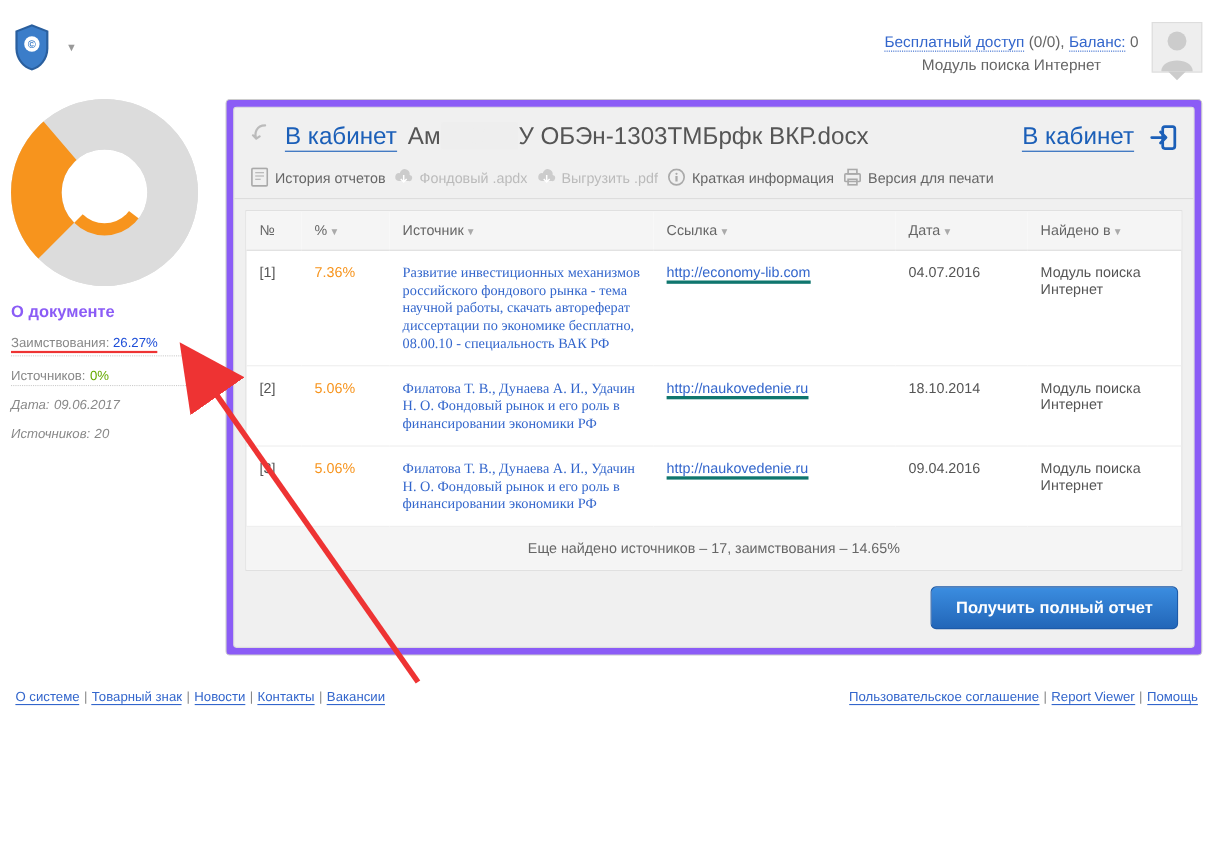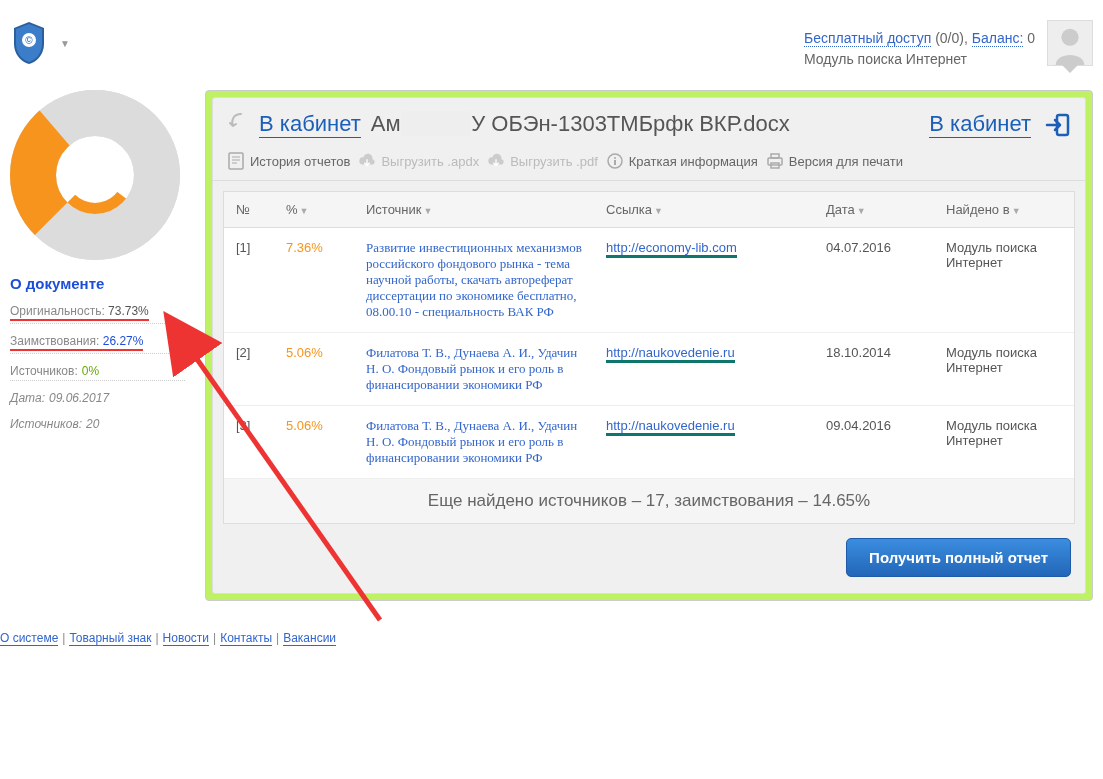--- a/index.html
+++ b/index.html
@@ -6,37 +6,37 @@
   body { font-family: Arial, sans-serif; font-size: 13px; color: #555; background: #fff; }
   a { text-decoration: none; }
   .page { width: 1103px; margin: 0 auto; position: relative; }
   .header { display: flex; justify-content: space-between; align-items: flex-start; padding: 20px 10px 10px 10px; }
   .logo { display: flex; align-items: center; gap: 8px; }
   .logo-shield { width: 38px; height: 46px; }
   .logo-text { font-size: 22px; font-weight: bold; letter-spacing: 1px; }
   .logo-text .anti { color: #f7941d; }
   .logo-text .plag { color: #888; font-weight: normal; }
   .logo-drop { color: #999; font-size: 10px; margin-left: 4px; }
-  .header-right { text-align: left; font-size: 14px; color: #666; line-height: 1.5; display: flex; align-items: flex-start; gap: 12px; }
+  .header-right { text-align: center; font-size: 14px; color: #666; line-height: 1.5; display: flex; align-items: flex-start; gap: 12px; }
   .header-info { padding-top: 8px; }
   .link { color: #3366cc; border-bottom: 1px dotted #3366cc; cursor: pointer; }
   .avatar { width: 46px; height: 46px; background: #eee; border: 1px solid #ddd; position: relative; }
   .avatar svg { width: 100%; height: 100%; }
   .avatar-tip { position: absolute; bottom: -8px; left: 50%; transform: translateX(-50%); width: 0; height: 0; border-left: 8px solid transparent; border-right: 8px solid transparent; border-top: 8px solid #ccc; }
   .content { display: flex; gap: 20px; padding: 10px; position: relative; }
   .sidebar { width: 175px; flex-shrink: 0; }
   .donut-wrap { width: 170px; height: 170px; margin-bottom: 15px; }
-  .doc-title { font-size: 15px; color: #1d4ed8; font-weight: bold; margin-bottom: 12px; }
+  .doc-title { font-size: 15px; color: #8b5cf6; font-weight: bold; margin-bottom: 12px; }
   .stat-row { font-size: 12px; color: #888; margin-bottom: 10px; border-bottom: 1px dotted #ccc; padding-bottom: 2px; display: flex; gap: 4px; }
   .stat-row.no-border { border-bottom: none; font-style: italic; }
   .stat-val-org { color: #555; }
   .stat-val-plag { color: #1d4ed8; margin-top: 16px; }
   .stat-val-cit { color: #6a0; }
   .stat-underline-red { border-bottom: 2px solid #e33; display: inline-block; padding-bottom: 1px; }
-  .main { flex: 1; border: 1px solid #ccc; border-radius: 4px; background: #bef264; overflow: hidden; }
+  .main { flex: 1; border: 1px solid #ccc; border-radius: 4px; background: #8b5cf6; overflow: hidden; }
   .main-inner { background: #f0f0f0; border: 1px solid #ddd; margin: 6px; border-radius: 3px; padding: 0 0 10px 0; }
   .titlebar { display: flex; align-items: center; gap: 10px; padding: 12px 14px 8px 14px; font-size: 22px; color: #555; }
   .titlebar .back-icon { color: #bbb; }
   .titlebar .cab-link { color: #1b5fb8; border-bottom: 1px solid #1b5fb8; }
   .titlebar .doc-name { color: #555; flex: 1; }
   .titlebar .cab-right { color: #1b5fb8; border-bottom: 1px solid #1b5fb8; margin-right: 4px; }
   .titlebar .cab-right-icon svg { vertical-align: middle; }
   .toolbar { display: flex; align-items: center; gap: 8px; padding: 6px 14px 10px 14px; font-size: 13px; color: #666; border-bottom: 1px solid #ddd; flex-wrap: wrap; }
   .tool-item { display: flex; align-items: center; gap: 5px; cursor: pointer; }
   .tool-icon { width: 18px; height: 18px; display: inline-flex; align-items: center; justify-content: center; }
@@ -46,24 +46,24 @@
   th { background: #f5f5f5; padding: 10px 12px; text-align: left; font-weight: normal; color: #666; font-size: 13px; border-bottom: 1px solid #ddd; }
   th .sort { color: #aaa; font-size: 9px; margin-left: 2px; }
   td { padding: 12px; vertical-align: top; border-bottom: 1px solid #eee; font-size: 13px; color: #555; }
   td.num { color: #555; width: 50px; }
   td.pct { color: #f7941d; width: 80px; }
   td.src { width: 240px; color: #3366cc; font-family: Liberation Serif, serif; }
   td.lnk { width: 220px; }
   td.lnk a { color: #3366cc; border-bottom: 3px solid #0f766e; }
   td.date { width: 120px; color: #555; }
   td.found { color: #555; }
-  .more-row { text-align: center; background: #f5f5f5; font-size: 17px; color: #666; padding: 12px; }
+  .more-row { text-align: center; background: #f5f5f5; font-size: 13px; color: #666; padding: 12px; }
   .action-bar { display: flex; justify-content: flex-end; padding: 14px 14px 6px 0; margin-left: 18px; }
   .big-btn { background: linear-gradient(#3b8de0, #2266b8); color: #fff; border: 1px solid #1d5aa8; border-radius: 5px; padding: 10px 22px; font-size: 15px; font-weight: bold; cursor: pointer; }
-  .footer { display: flex; justify-content: space-between; padding: 20px 0; font-size: 12px; }
+  .footer { display: flex; justify-content: space-between; padding: 20px 14px; font-size: 12px; }
   .footer a { color: #3366cc; border-bottom: 1px solid #3366cc; }
   .footer-sep { color: #888; margin: 0 4px; }
   .arrow-overlay { position: absolute; pointer-events: none; top: 120px; left: 150px; z-index: 99; }
 </style>
 </head>
 <body>
 <div class="page">
 
 <div class="header">
   <div class="logo">
@@ -101,23 +101,20 @@
     <div class="donut-wrap">
       <svg viewBox="0 0 170 170">
         <circle cx="85" cy="85" r="62" fill="none" stroke="#dcdcdc" stroke-width="46"></circle>
         <path d="M 85 85 L 85 23 A 62 62 0 0 0 23.5 93.5 Z" fill="#f7941d" transform="rotate(-135 85 85)"></path>
         <circle cx="85" cy="85" r="62" fill="none" stroke="#dcdcdc" stroke-width="46"></circle>
         <circle cx="85" cy="85" r="62" fill="none" stroke="#f7941d" stroke-width="46" stroke-dasharray="102 288" transform="rotate(135 85 85)"></circle>
         <circle cx="85" cy="85" r="28" fill="#fff"></circle>
       </svg>
     </div>
     <div class="doc-title">О документе</div>
-    <div class="stat-row">
-      <span class="stat-underline-red"><span>Оригинальность:</span> <span class="stat-val-org">73.73%</span></span>
-    </div>
     <div class="stat-row">
       <span class="stat-underline-red"><span>Заимствования:</span> <span class="stat-val-plag">26.27%</span></span>
     </div>
     <div class="stat-row">
       <span>Источников:</span> 
           <span class="stat-val-cit">0%</span>
     </div>
     <div class="stat-row no-border">
       <span>Дата:</span> 
           <span>09.06.2017</span>
@@ -161,21 +158,21 @@
           </span>
           <span>История отчетов</span>
         </div>
         <div class="tool-item disabled">
           <span class="tool-icon">
             <svg width="20" height="16" viewBox="0 0 20 16">
                   <path d="M5 12 A4 4 0 0 1 6 4 A5 5 0 0 1 16 6 A3 3 0 0 1 15 12 Z" fill="#ccc"></path>
                   <path d="M10 6 L10 13 M7 10 L10 13 L13 10" stroke="#fff" stroke-width="1.5" fill="none"></path>
                 </svg>
           </span>
-          <span>Выгрузить .apdx</span>
+          <span>Фондовый .apdx</span>
         </div>
         <div class="tool-item disabled">
           <span class="tool-icon">
             <svg width="20" height="16" viewBox="0 0 20 16">
                   <path d="M5 12 A4 4 0 0 1 6 4 A5 5 0 0 1 16 6 A3 3 0 0 1 15 12 Z" fill="#ccc"></path>
                   <path d="M10 6 L10 13 M7 10 L10 13 L13 10" stroke="#fff" stroke-width="1.5" fill="none"></path>
                 </svg>
           </span>
           <span>Выгрузить .pdf</span>
         </div>
@@ -254,15 +251,16 @@
           <marker id="ah" markerWidth="12" markerHeight="12" refX="2" refY="6" orient="auto">
             <path d="M0 0 L12 6 L0 12 Z" fill="#e33"></path>
           </marker>
         </defs>
     <line x1="230" y1="420" x2="42" y2="152" stroke="#e33" stroke-width="5" marker-end="url(#ah)"></line>
   </svg>
 </div>
 
 <div class="footer">
   <div id="footer-left"><a>О системе</a><span class="footer-sep">|</span><a>Товарный знак</a><span class="footer-sep">|</span><a>Новости</a><span class="footer-sep">|</span><a>Контакты</a><span class="footer-sep">|</span><a>Вакансии</a></div>
+  <div id="footer-right"><a>Пользовательское соглашение</a><span class="footer-sep">|</span><a>Report Viewer</a><span class="footer-sep">|</span><a>Помощь</a></div>
 </div>
 
 </div>
 
 </body></html>

